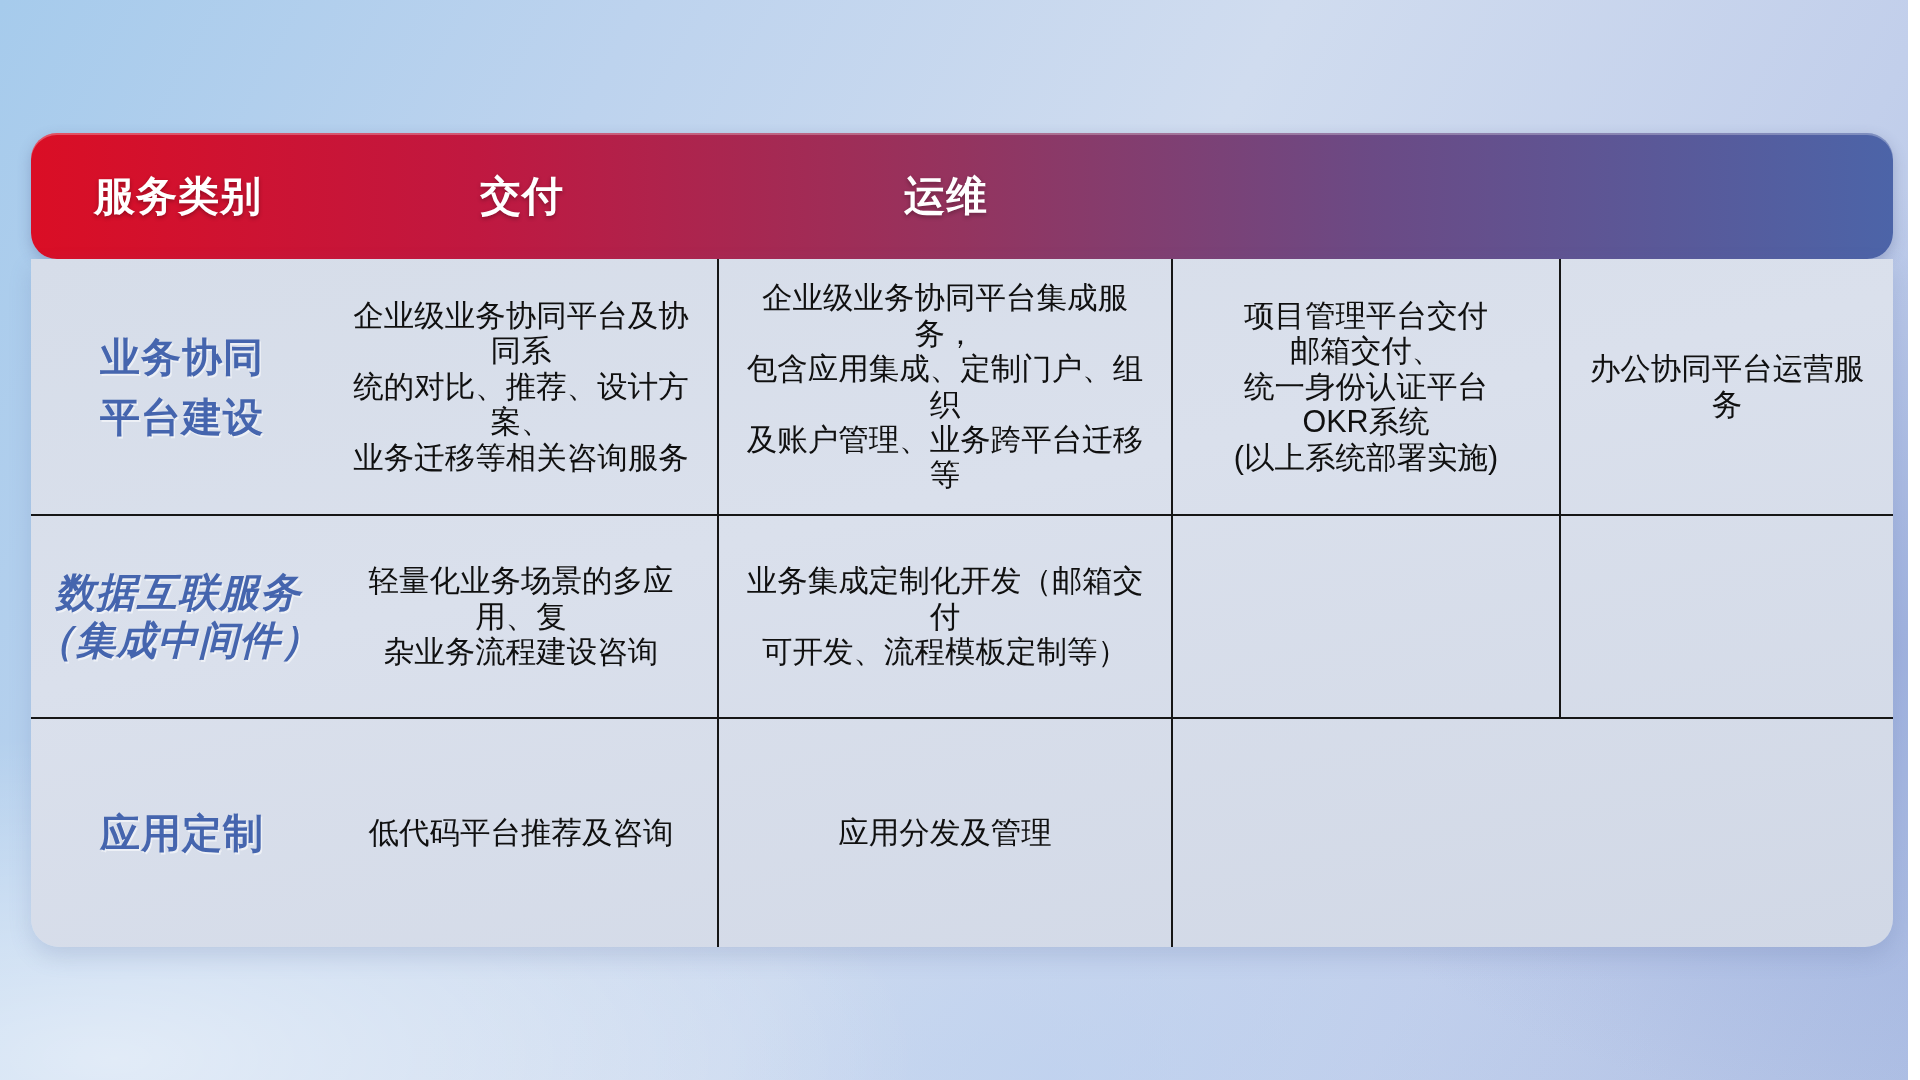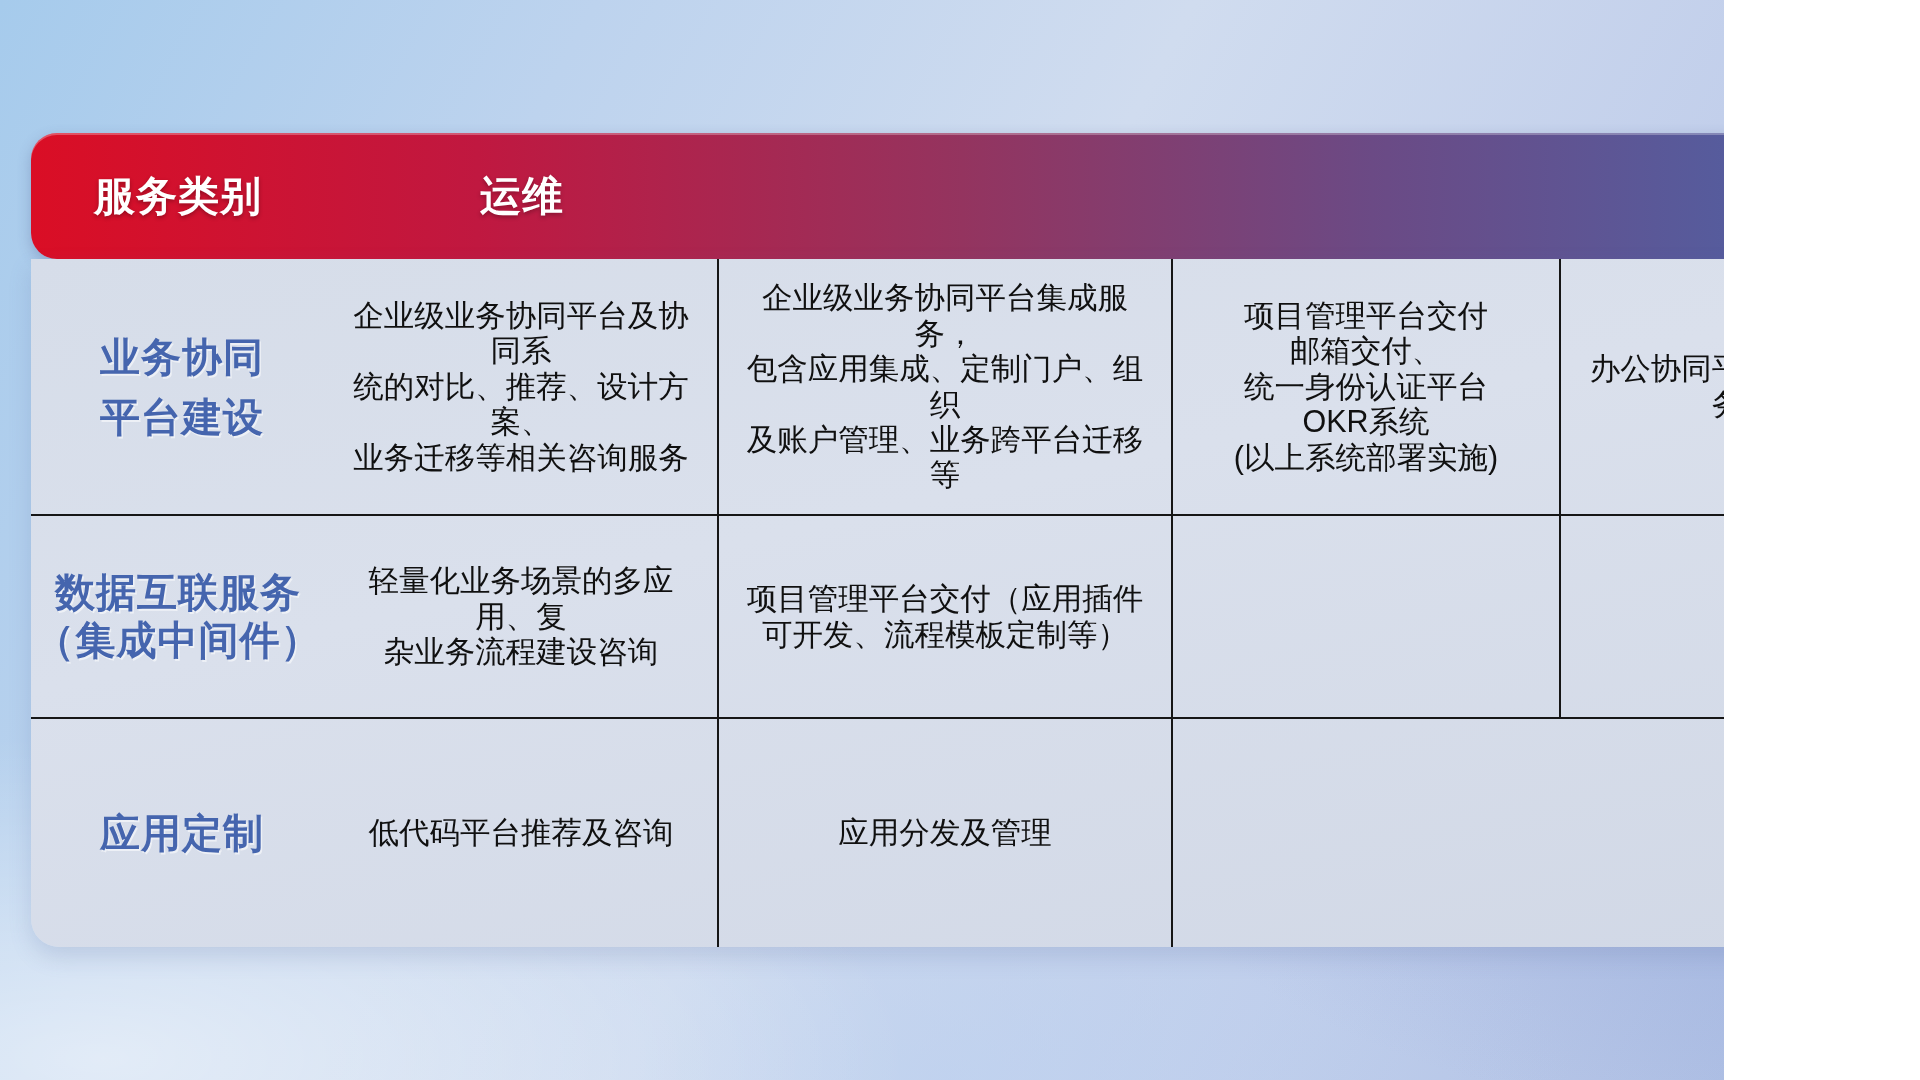--- a/index.html
+++ b/index.html
@@ -1,20 +1,20 @@
 <!DOCTYPE html>
 <html><head>
 <meta charset="utf-8">
 <style>
   * { margin:0; padding:0; box-sizing:border-box; }
   html,body { width:1920px; height:1080px; }
   body { font-family:"Liberation Sans","DejaVu Sans",sans-serif; }
 
   .page {
-    position:relative; width:1724px; height:1080px; overflow:hidden;
+    position:relative; width:1908px; height:1080px; overflow:hidden;
     background:
       radial-gradient(1300px 520px at 6% 98%, rgba(255,255,255,0.55), rgba(255,255,255,0) 62%),
       radial-gradient(1000px 700px at 99% 60%, rgba(137,158,214,0.50), rgba(137,158,214,0) 66%),
       radial-gradient(900px 420px at 55% 100%, rgba(186,208,240,0.55), rgba(186,208,240,0) 70%),
       linear-gradient(118deg, #a6cbec 0%, #bdd3ee 26%, #d0dcef 52%, #c2cfeb 78%, #aebfe4 100%);
   }
 
   .table-wrap { position:absolute; left:31px; top:133px; width:1862px; }
 
   .thead {
@@ -64,30 +64,31 @@
 
   .td.cat {
     font-size:40px;
     font-weight:bold;
     color:#4565ae;
     letter-spacing:1px;
     text-shadow:1.5px 1.5px 0 rgba(255,255,255,0.55);
     padding-left:22px;
   }
   .trow-1 .cat { line-height:1.5; }
-  .trow-2 .cat { line-height:1.18; padding:5px 2px; }
+  .trow-2 .cat { line-height:1.18; padding:5px 2px;font-style:italic; }
 </style>
 </head>
 <body>
 
 <div class="page">
   <div class="table-wrap">
 
     <div class="thead">
       <div class="th">服务类别</div>
+      <div class="th">交付</div>
       <div class="th">运维</div>
     </div>
 
     <div class="tbody">
 
       <div class="trow trow-1">
         <div class="td cat col-category">业务协同
 平台建设</div>
         <div class="td col-consulting">企业级业务协同平台及协同系
 统的对比、推荐、设计方案、
@@ -101,21 +102,21 @@
 OKR系统
 (以上系统部署实施)</div>
         <div class="td col-ops">办公协同平台运营服务</div>
       </div>
 
       <div class="trow trow-2">
         <div class="td cat col-category">数据互联服务
 （集成中间件）</div>
         <div class="td col-consulting">轻量化业务场景的多应用、复
 杂业务流程建设咨询</div>
-        <div class="td col-dev">项目管理平台交付（应用插件
+        <div class="td col-dev">业务集成定制化开发（邮箱交付
 可开发、流程模板定制等）</div>
         <div class="td col-delivery"></div>
         <div class="td col-ops"></div>
       </div>
 
       <div class="trow trow-3">
         <div class="td cat col-category">应用定制</div>
         <div class="td col-consulting">低代码平台推荐及咨询</div>
         <div class="td col-delivery">应用分发及管理</div>
         <div class="td col-ops"></div>

